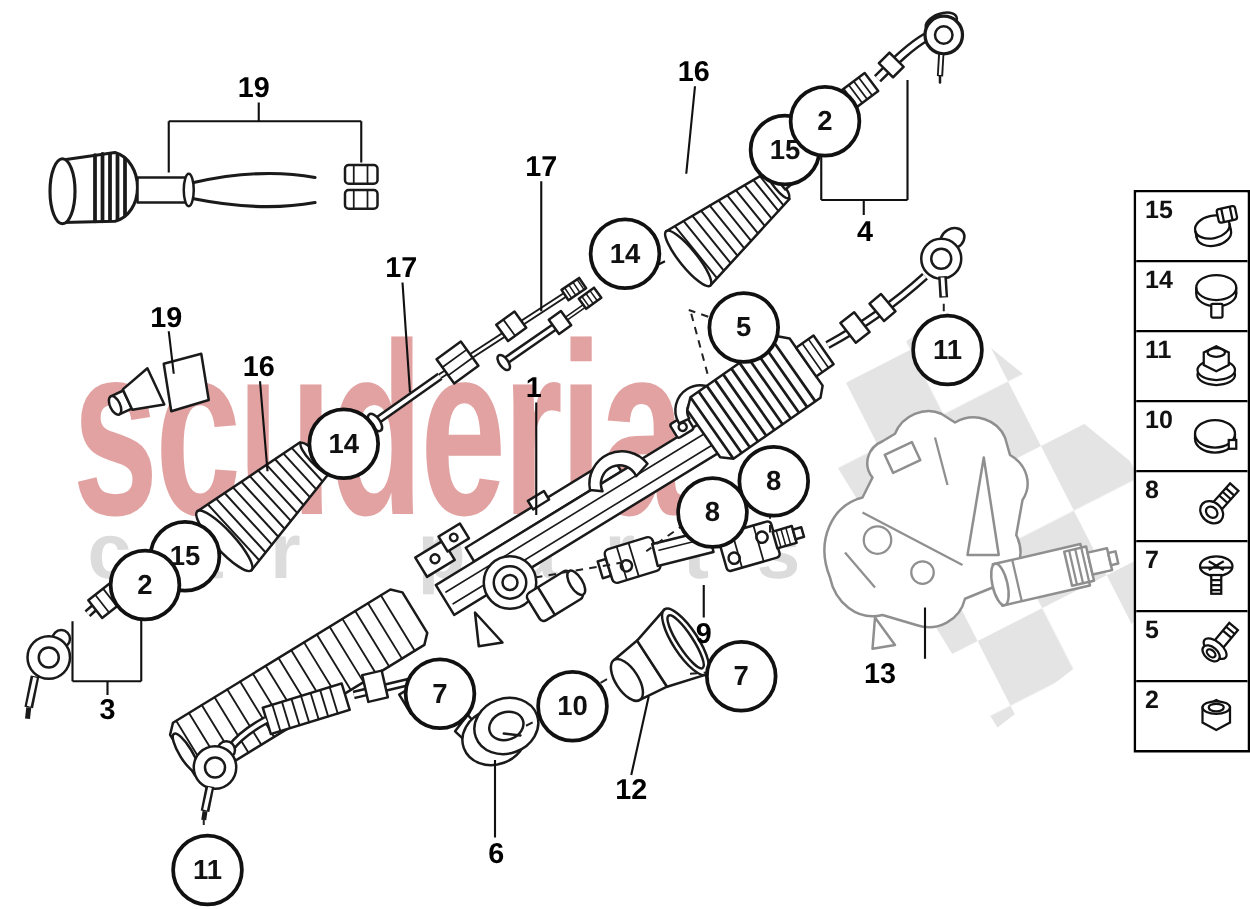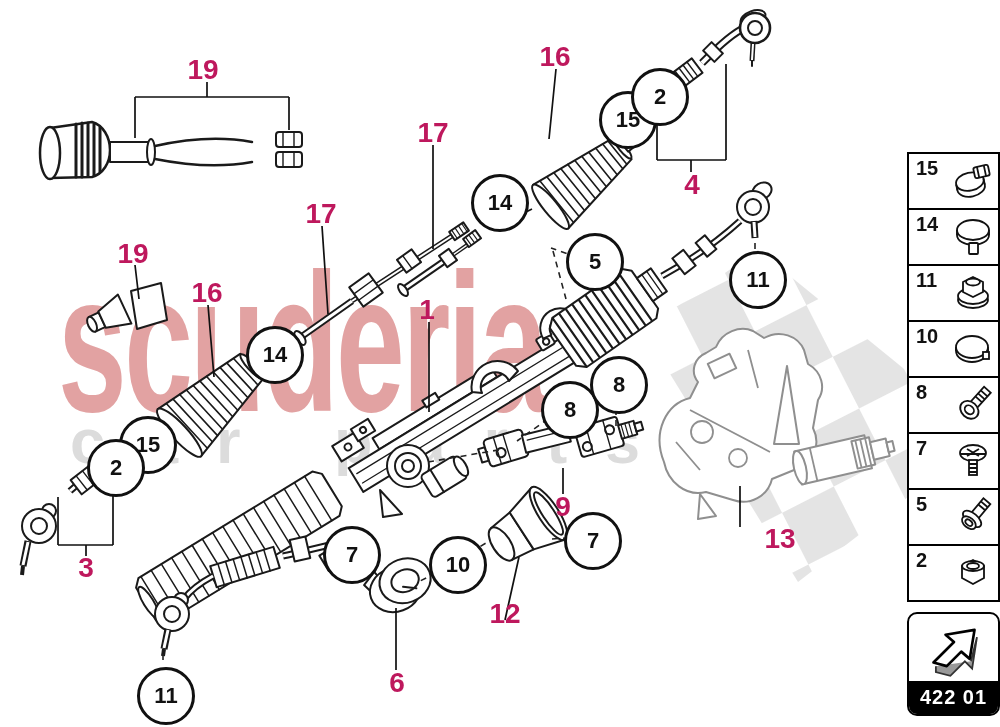--- a/index.html
+++ b/index.html
@@ -25,21 +25,21 @@
   #diagram .gyf{fill:#fff;stroke:#8f8f8f;stroke-width:2;stroke-linejoin:round;}
   #diagram .gyl{fill:none;stroke:#8f8f8f;stroke-width:1.8;}
   #diagram .dash{fill:none;stroke:#222;stroke-width:1.6;stroke-dasharray:6 5;}
   #diagram .ldr{fill:none;stroke:#111;stroke-width:1.7;}
   
   .callout{position:absolute;width:52px;height:52px;margin:-26px 0 0 -26px;
            border:3px solid #111;border-radius:50%;background:#fff;z-index:3;
            display:flex;align-items:center;justify-content:center;
            font-size:22px;font-weight:bold;color:#111;}
   .plabel{position:absolute;transform:translate(-50%,-50%);z-index:3;
-          font-size:28px;font-weight:bold;color:#be185d;white-space:nowrap;}
+          font-size:23px;font-weight:bold;color:#000000;white-space:nowrap;}
   
   #sidebar{position:absolute;left:907px;top:152px;width:89px;z-index:3;
            background:#fff;border:2px solid #000;}
   .side-row{height:54px;border-bottom:2px solid #000;position:relative;background:#fff;}
   .side-row:last-child{border-bottom:none;}
   .side-num{position:absolute;left:7px;top:3px;font-size:20px;font-weight:bold;color:#111;}
   .side-ic{position:absolute;right:1px;top:4px;}
   
   #footer{position:absolute;left:907px;top:612px;width:89px;height:100px;z-index:3;
           border:2px solid #000;border-radius:10px;overflow:hidden;background:#fff;
@@ -378,22 +378,22 @@
   <div class="plabel" style="left:133px;top:254px">19</div>
   <div class="plabel" style="left:207px;top:293px">16</div>
   <div class="plabel" style="left:321px;top:214px">17</div>
   <div class="plabel" style="left:433px;top:133px">17</div>
   <div class="plabel" style="left:555px;top:57px">16</div>
   <div class="plabel" style="left:427px;top:310px">1</div>
   <div class="plabel" style="left:86px;top:568px">3</div>
   <div class="plabel" style="left:692px;top:185px">4</div>
   <div class="plabel" style="left:563px;top:507px">9</div>
   <div class="plabel" style="left:397px;top:683px">6</div>
-  <div class="plabel" style="left:505px;top:614px">12</div>
-  <div class="plabel" style="left:780px;top:539px">13</div>
+  <div class="plabel" style="left:505px;top:632px">12</div>
+  <div class="plabel" style="left:704px;top:539px">13</div>
 
   <div id="sidebar">
     <div class="side-row">
       <span class="side-num">15</span>
       <svg class="side-ic" width="48" height="46" viewBox="0 0 48 46" fill="none" stroke="#111" stroke-width="1.8">
         <g transform="rotate(-12 24 24)">
             <ellipse cx="21" cy="29" rx="14" ry="9" fill="#fff"></ellipse>
             <ellipse cx="21" cy="23" rx="14" ry="9" fill="#fff"></ellipse>
             <path d="M7,23 L7,29 M35,23 L35,29"></path>
             <rect x="27" y="10" width="15" height="11" rx="2" fill="#fff"></rect>
@@ -463,23 +463,14 @@
     <div class="side-row">
       <span class="side-num">2</span>
       <svg class="side-ic" width="48" height="46" viewBox="0 0 48 46" fill="none" stroke="#111" stroke-width="1.8">
         <polygon points="24,10 35,16 35,28 24,34 13,28 13,16" fill="#fff"></polygon>
           <ellipse cx="24" cy="16" rx="11" ry="5" fill="#fff"></ellipse>
           <ellipse cx="24" cy="16" rx="6" ry="3" fill="#fff"></ellipse>
       </svg>
     </div>
   </div>
 
-  <div id="footer">
-    <div class="arrow">
-      <svg width="78" height="58" viewBox="0 0 60 48">
-        <path d="M15,39 L15,44 L27,47 L39,35 L45,41 L49,15 L44,35" fill="#999" stroke="#333" stroke-width="1.5"></path>
-        <path d="M13,36 L30,19 L23,13 L47,9 L43,33 L36,27 L24,39 Z" fill="#fff" stroke="#000" stroke-width="2.2" stroke-linejoin="round"></path>
-      </svg>
-    </div>
-    <div class="code">422 01</div>
-  </div>
 
 </div>
 
 </body></html>

